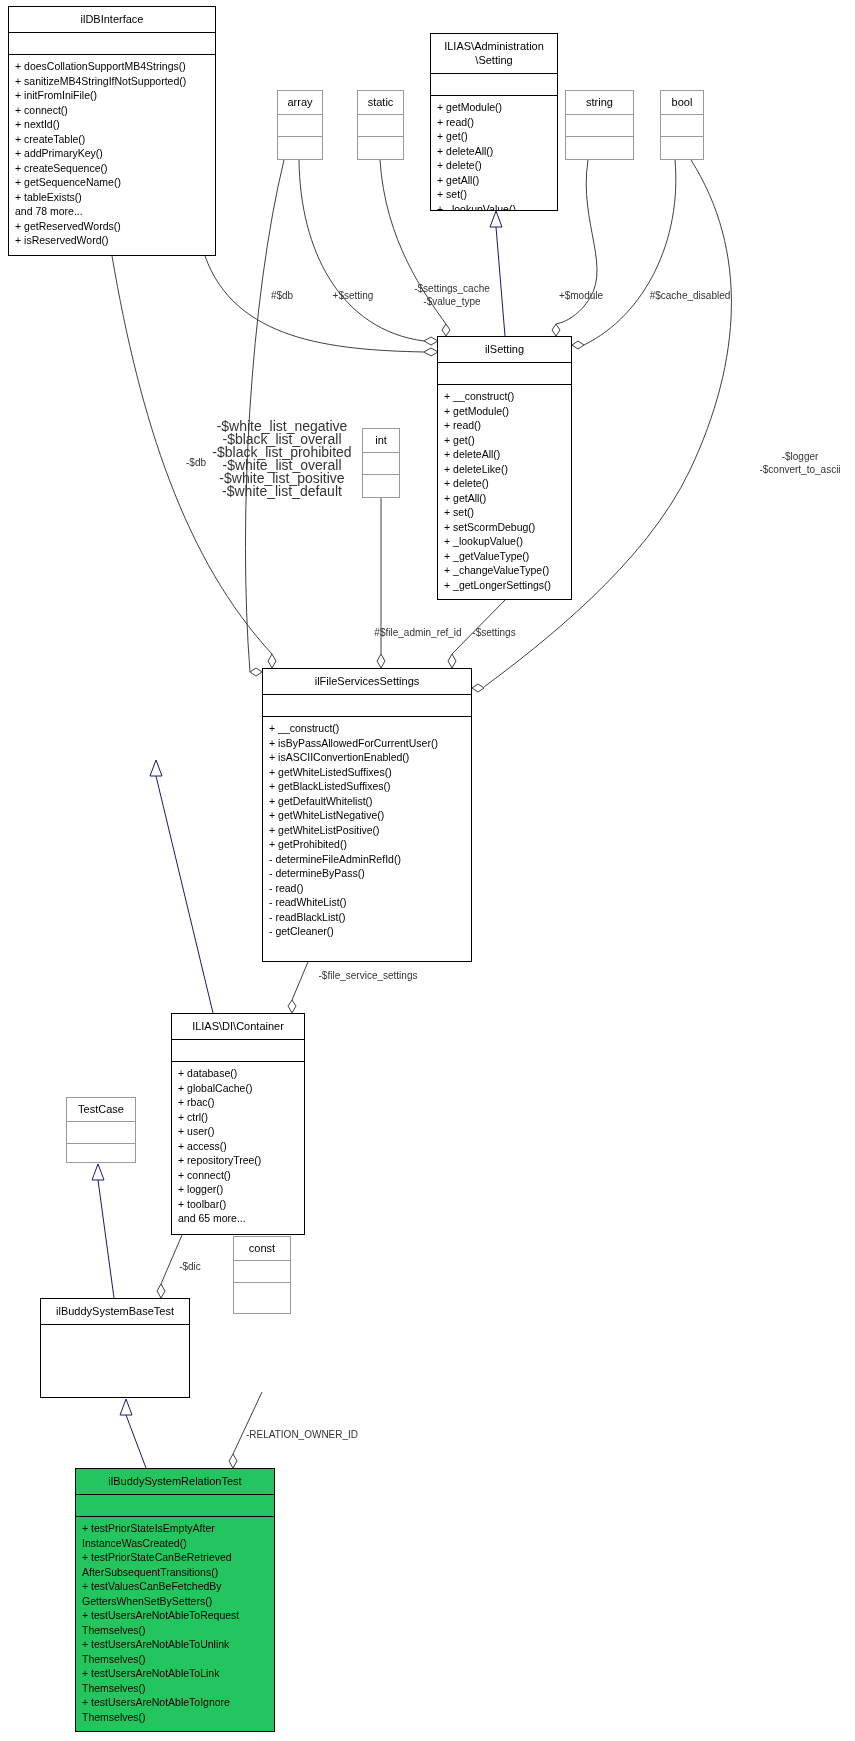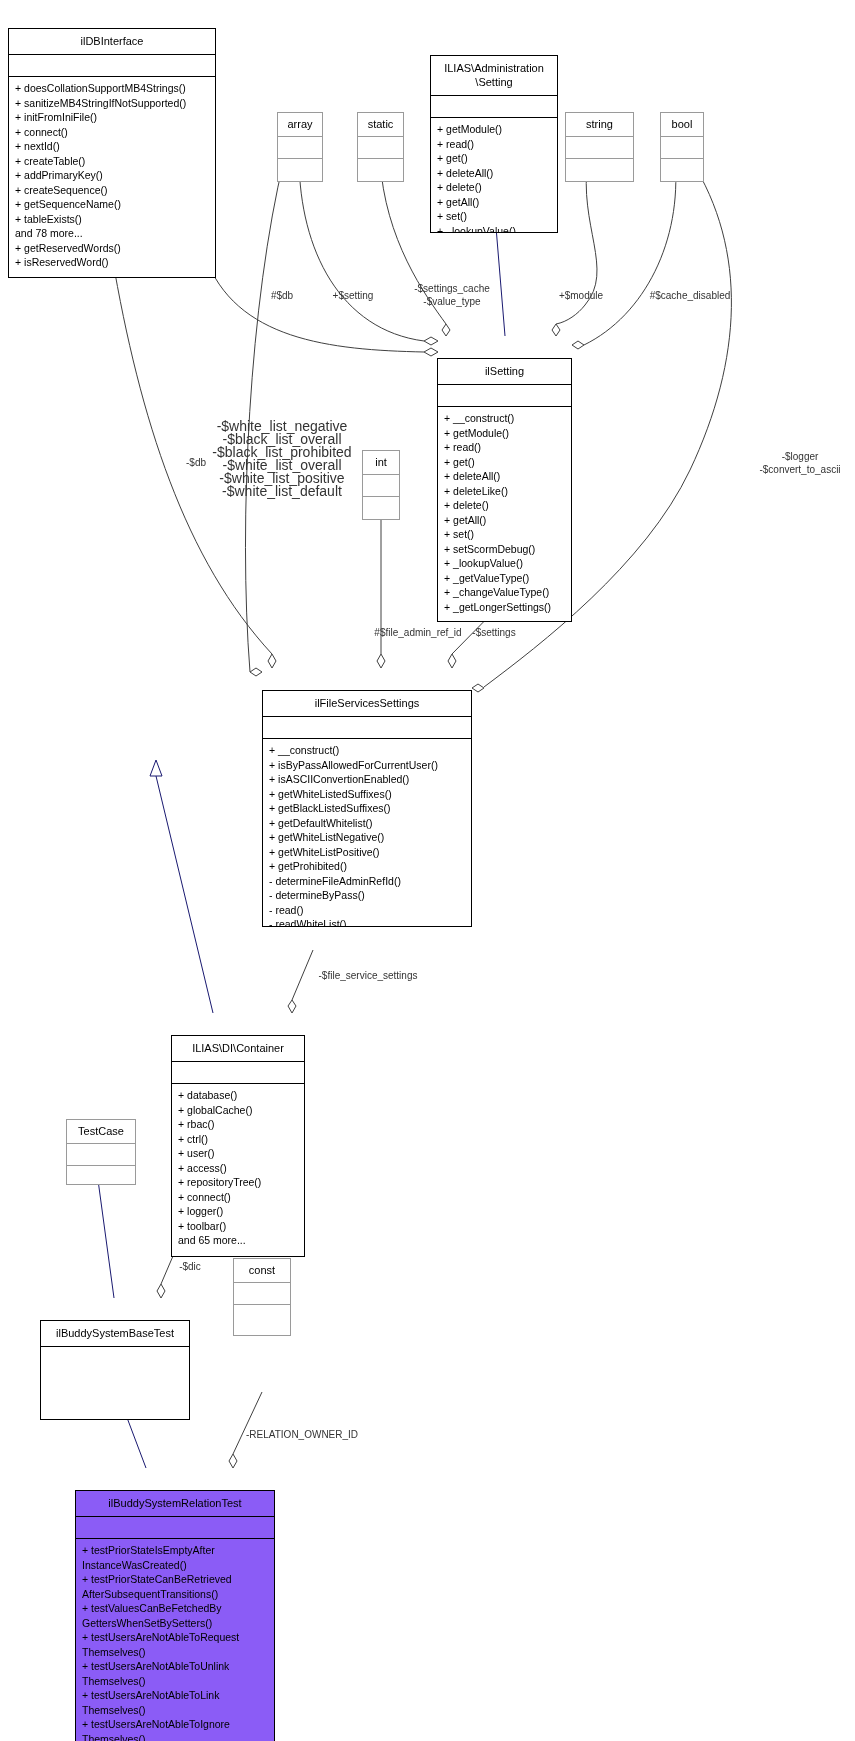--- a/index.html
+++ b/index.html
@@ -4,42 +4,42 @@
 <style>
   html,body{margin:0;padding:0;background:#ffffff;}
   .canvas{
     position:relative;width:855px;height:1741px;background:#ffffff;
     font-family:"Liberation Sans",sans-serif;overflow:hidden;
   }
   .canvas *{box-sizing:border-box;}
   svg.edges{position:absolute;left:0;top:0;z-index:0;}
   .uml-box{
     position:absolute;z-index:2;background:#ffffff;border:1px solid #000000;
-    display:flex;flex-direction:column;margin-top:22px;
+    display:flex;flex-direction:column;
   }
   .uml-title{
     flex:0 0 auto;height:26px;border-bottom:1px solid #000000;
     text-align:center;font-size:11px;line-height:13px;color:#000;
     padding-top:6px;white-space:nowrap;overflow:hidden;
   }
   .uml-title.two-line{height:40px;padding-top:5px;}
   .uml-title.two-line div{line-height:14px;}
   .uml-attrs{flex:0 0 auto;height:22px;border-bottom:1px solid #000000;}
   .uml-attrs:last-child{border-bottom:none;flex:1 1 auto;}
   .uml-methods{
     flex:1 1 auto;padding:4px 2px 2px 6px;font-size:10.5px;line-height:14.5px;
     color:#000;overflow:hidden;text-align:left;
   }
   .member-line{white-space:nowrap;}
   
   .uml-box.ext{border-color:#9a9a9a;}
   .uml-box.ext .uml-title,.uml-box.ext .uml-attrs{border-color:#9a9a9a;}
   .uml-box.ext .uml-title{height:24px;padding-top:5px;}
   
-  .uml-box.hl{background:#8b5cf6;}
+  .uml-box.hl{background:#22c55e;}
   
   .edge-label{
     position:absolute;z-index:3;font-size:10px;line-height:13px;color:#333333;
     text-align:center;white-space:nowrap;
   }
   .edge-label.align-left{text-align:left;}
   .label-line{font-size:14px;line-height:13px;color:#333333;text-align:center;white-space:nowrap;}
 </style>
 </head>
 <body>
@@ -198,21 +198,21 @@
         <div class="member-line">+ _getLongerSettings()</div>
       </div>
   </div>
 
   <div class="uml-box ext" style="left:362px;top:428px;width:38px;height:70px">
     <div class="uml-title">int</div>
     <div class="uml-attrs"></div>
     <div class="uml-attrs"></div>
   </div>
 
-  <div class="uml-box" style="left:262px;top:668px;width:210px;height:237px">
+  <div class="uml-box" style="left:262px;top:668px;width:210px;height:294px">
     <div class="uml-title">ilFileServicesSettings</div>
     <div class="uml-attrs"></div>
     <div class="uml-methods">
         <div class="member-line">+ __construct()</div>
         <div class="member-line">+ isByPassAllowedForCurrentUser()</div>
         <div class="member-line">+ isASCIIConvertionEnabled()</div>
         <div class="member-line">+ getWhiteListedSuffixes()</div>
         <div class="member-line">+ getBlackListedSuffixes()</div>
         <div class="member-line">+ getDefaultWhitelist()</div>
         <div class="member-line">+ getWhiteListNegative()</div>

